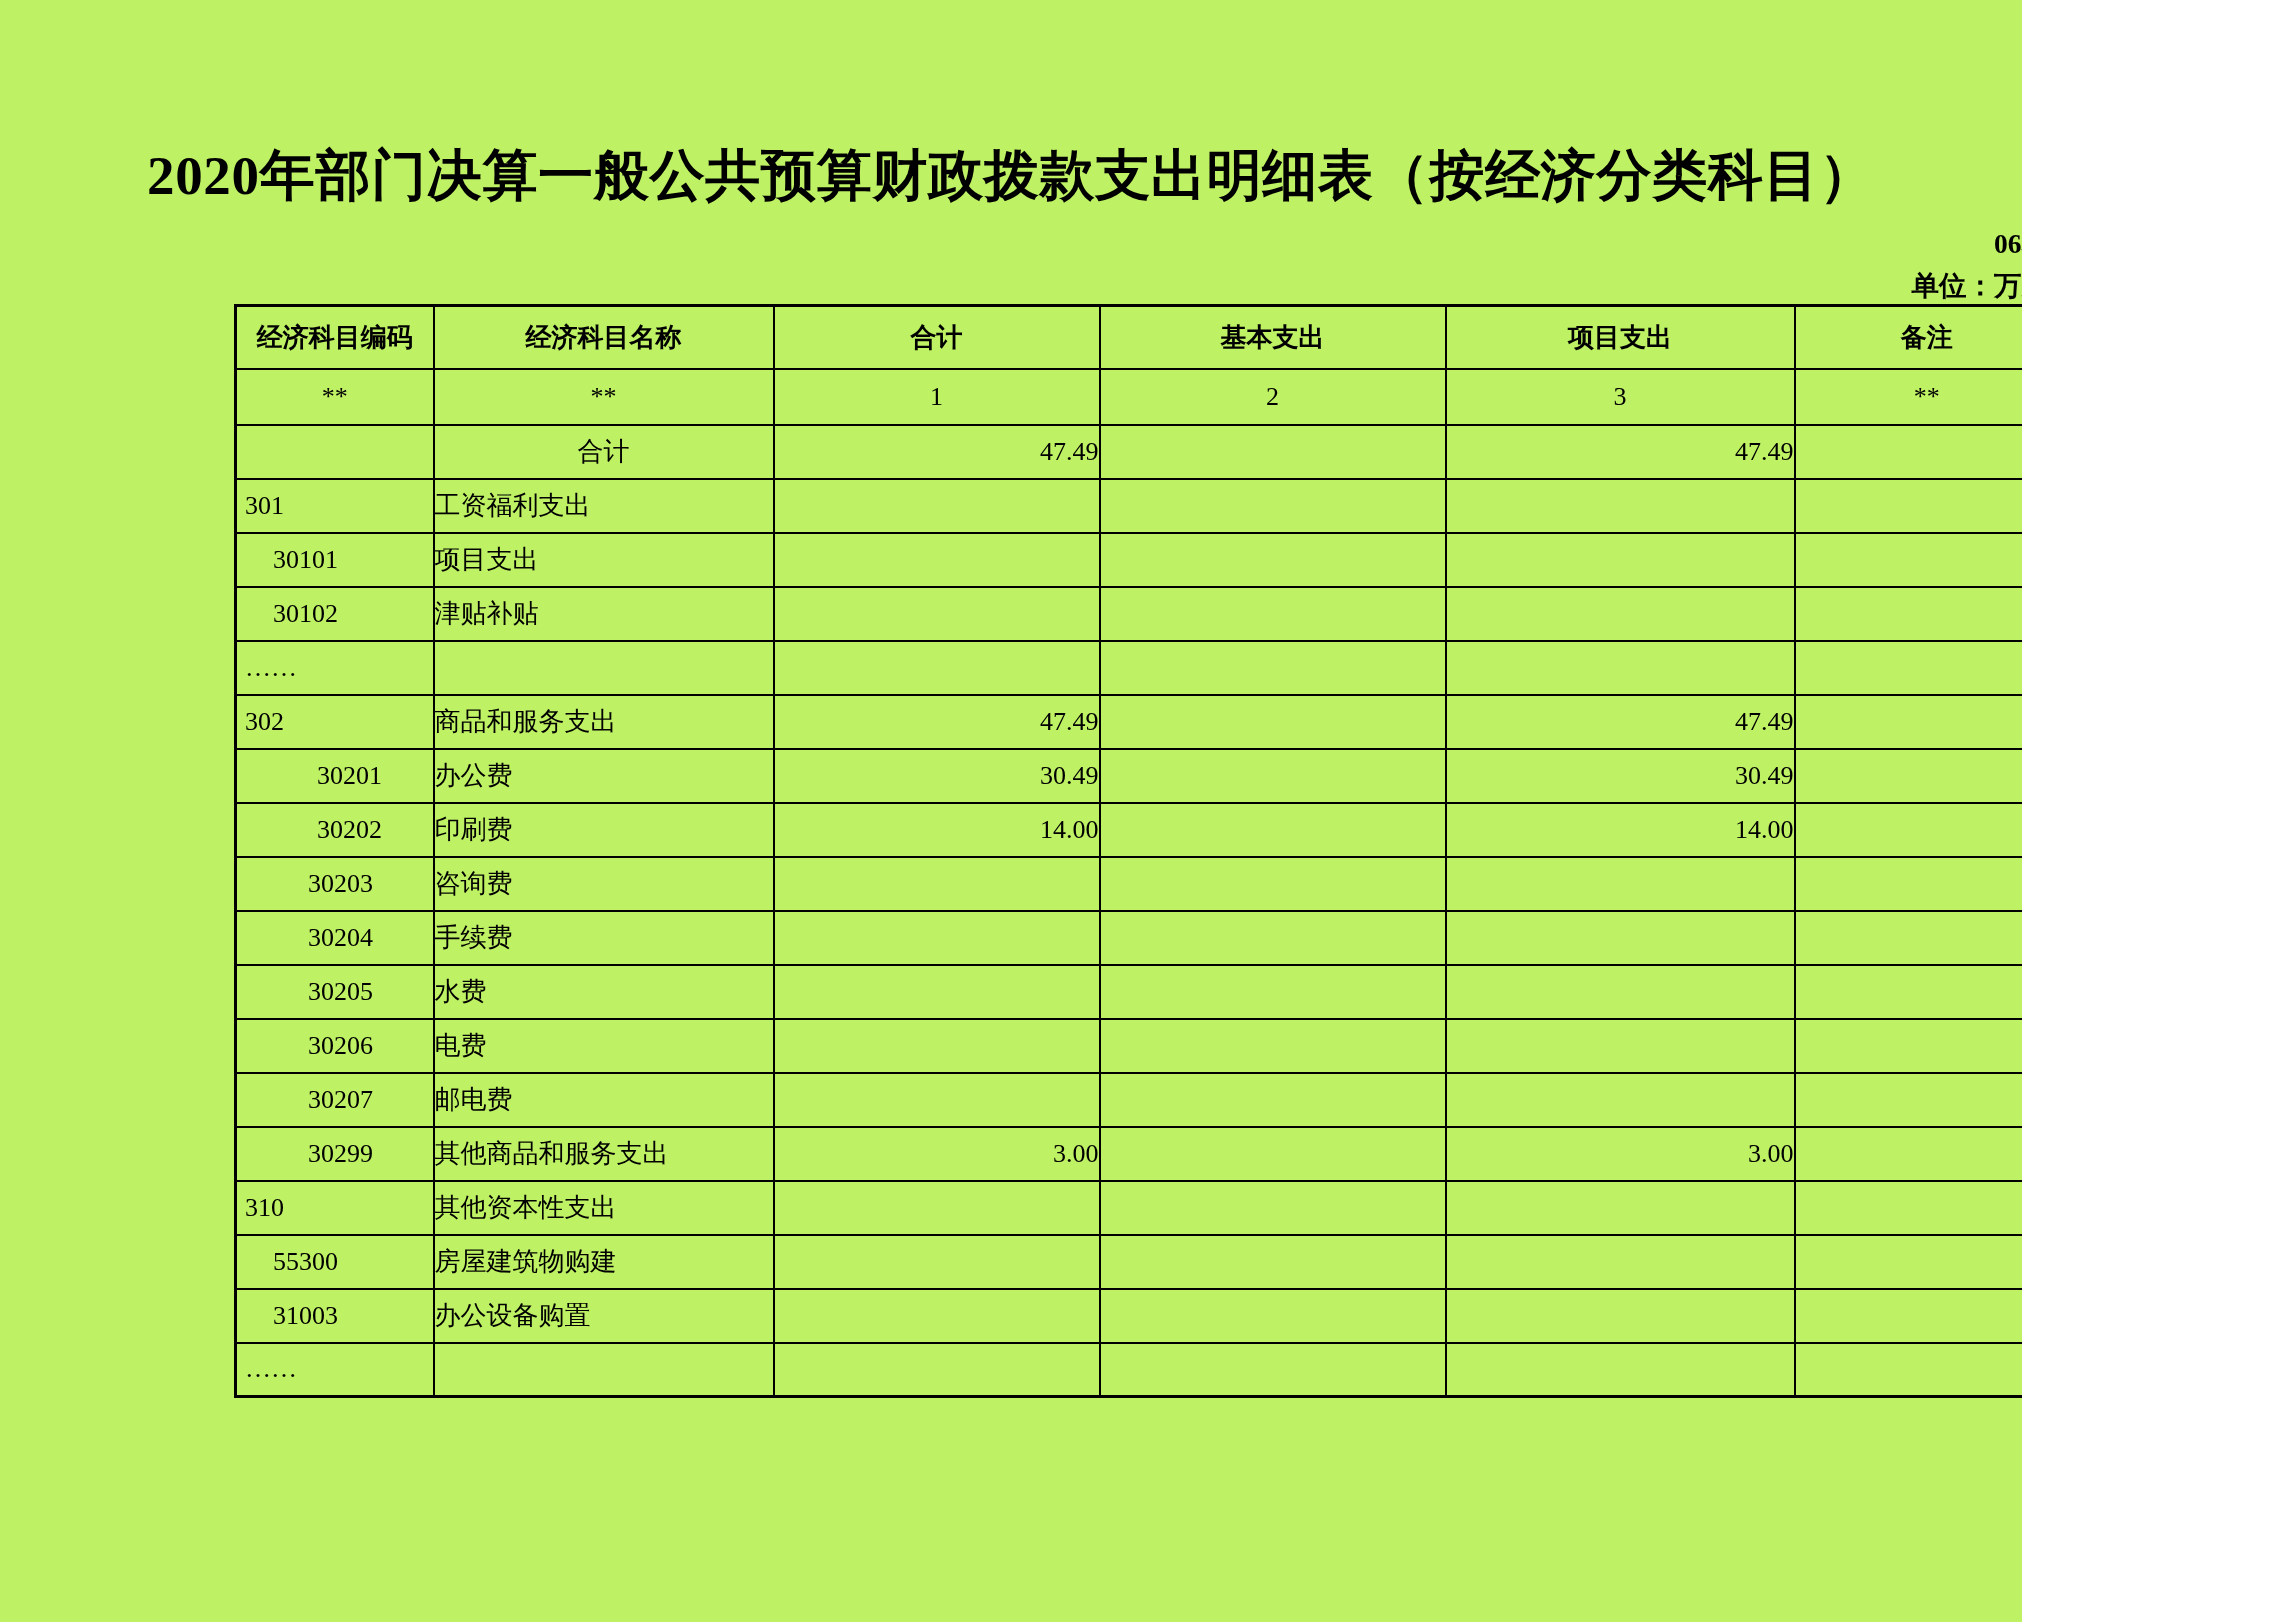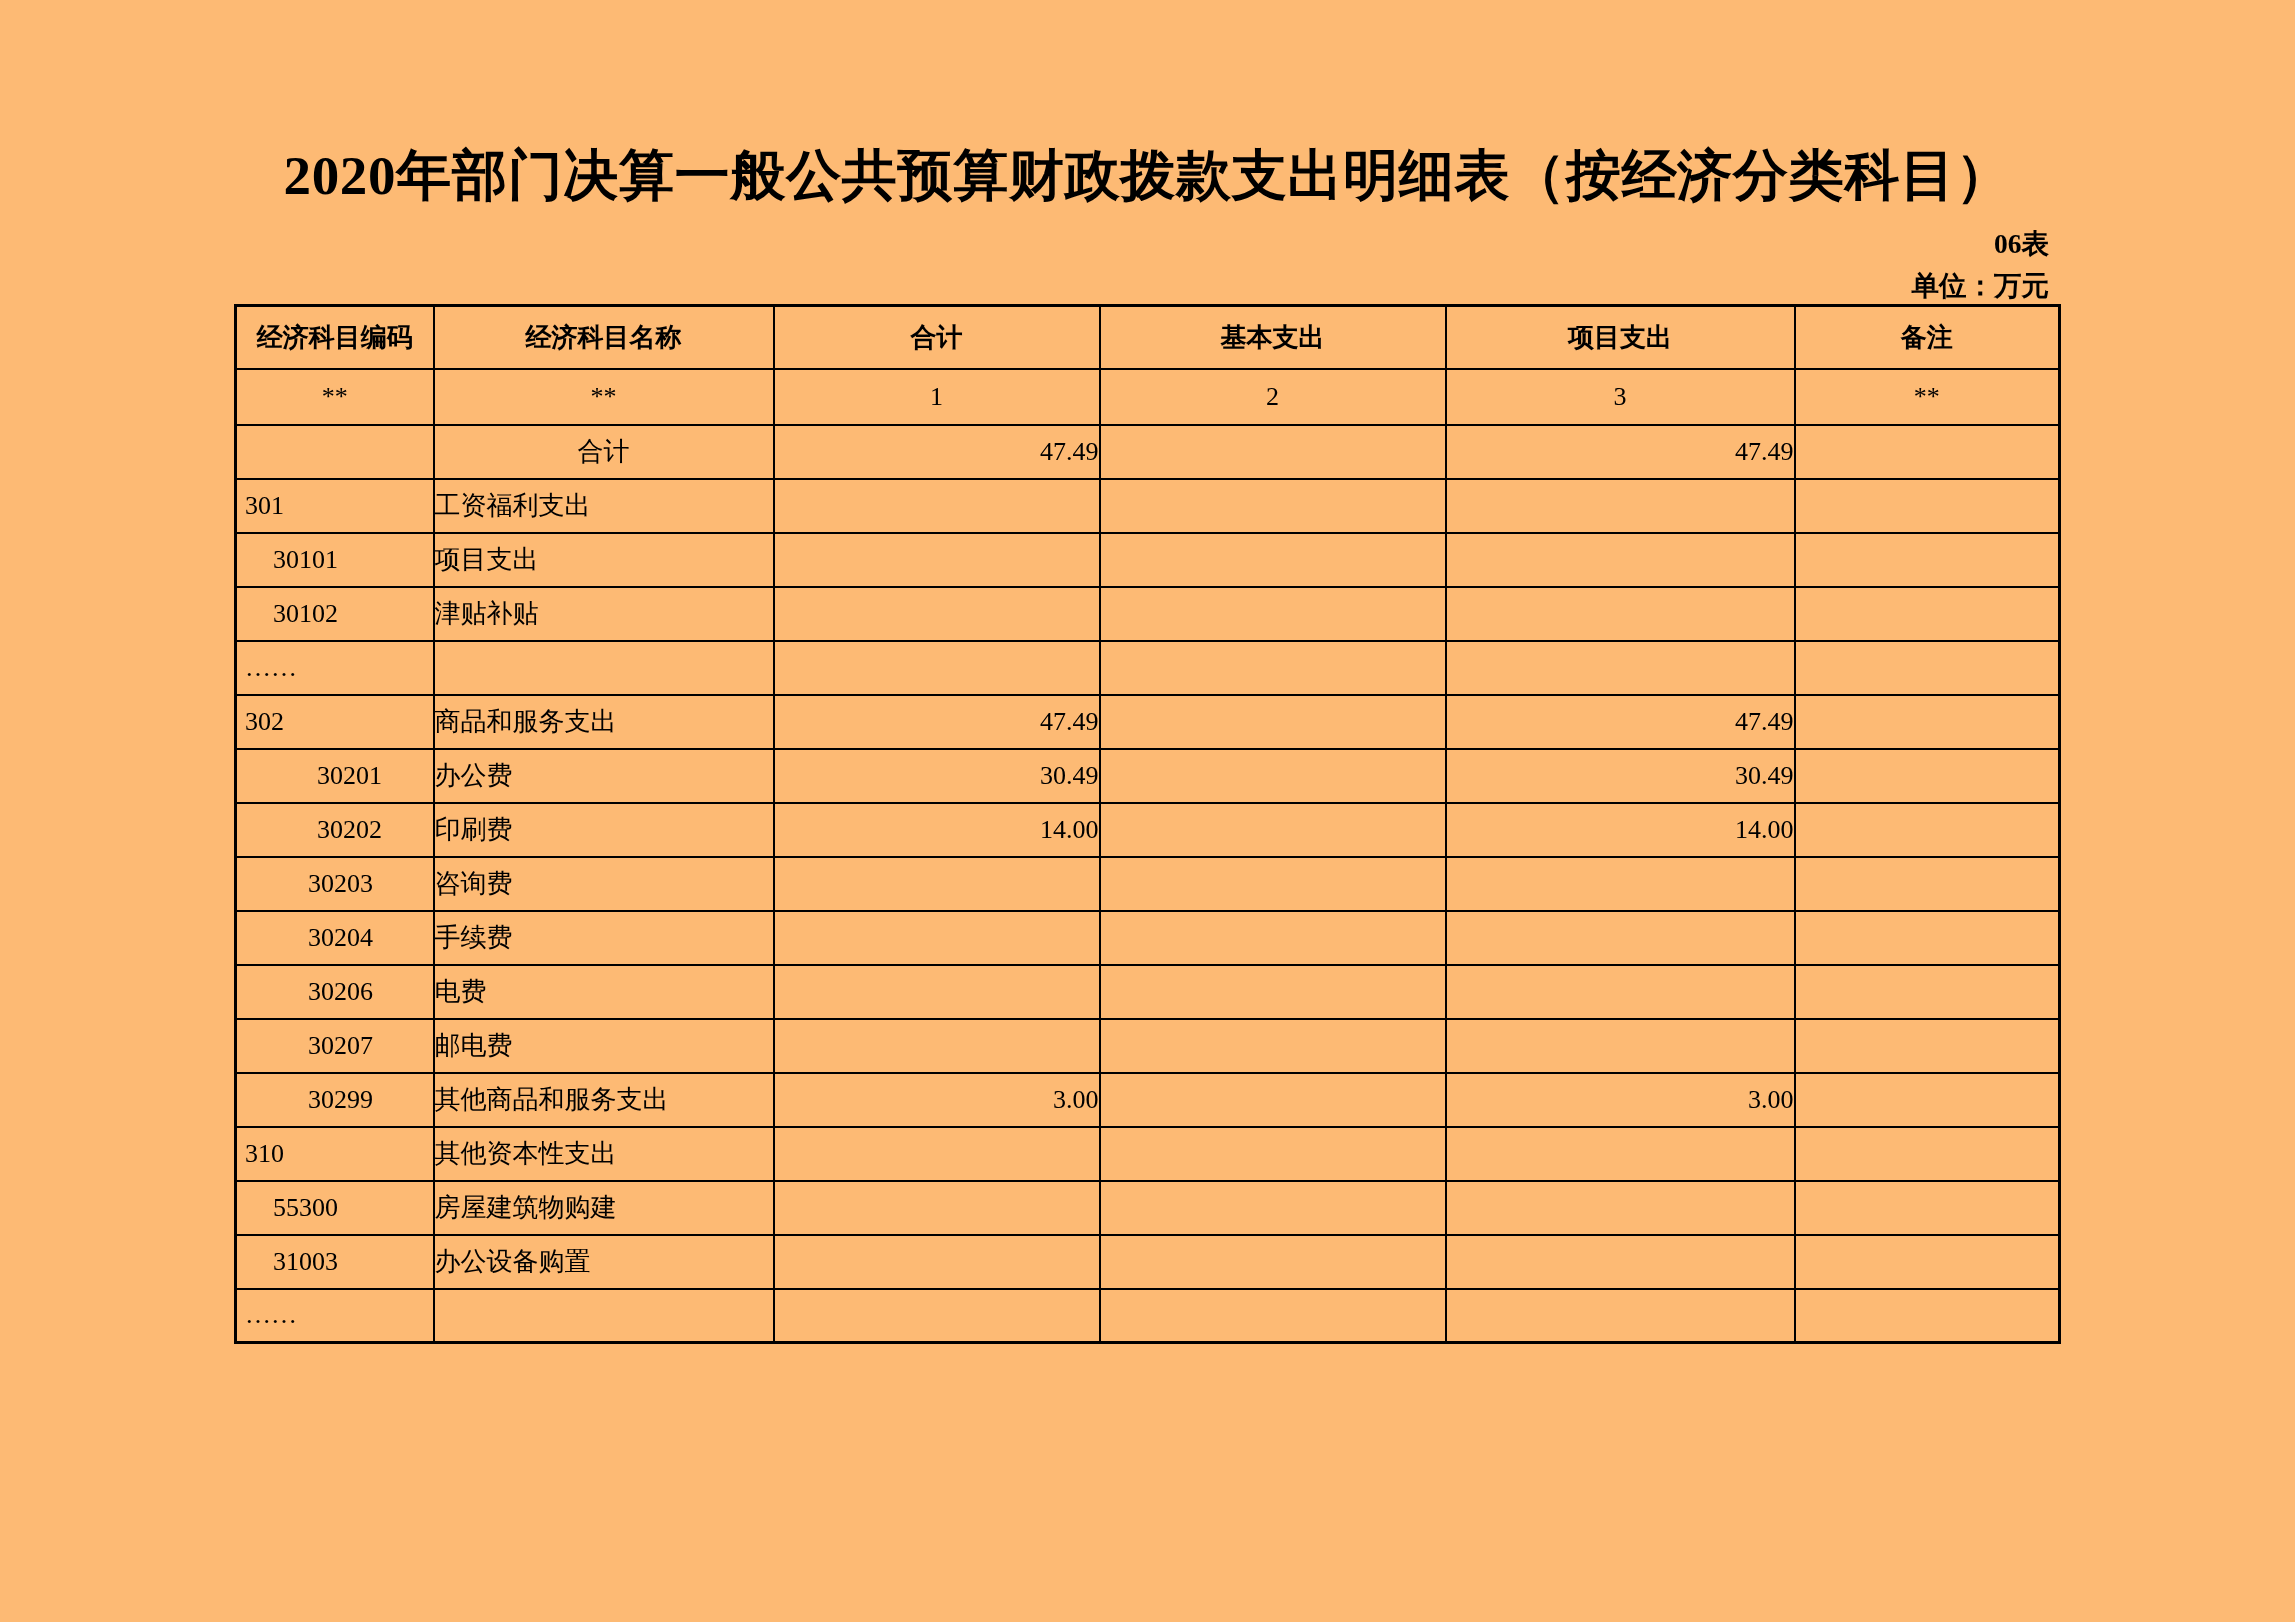--- a/index.html
+++ b/index.html
@@ -1,19 +1,19 @@
 <!DOCTYPE html>
 <html style="font-size:10.5px"><head>
 <meta charset="utf-8">
 <style>
   html,body{margin:0;padding:0;background:#ffffff;}
   .page{
     position:relative;
-    width:2295px;height:1623px;
-    background:#fdba74;color:#000;
+    width:2022px;height:1623px;
+    background:#bef264;color:#000;
     font-family:"Liberation Serif","DejaVu Serif",serif;
     overflow:hidden;
   }
   .doc-title{
     position:absolute;top:139px;left:0;width:100%;
     text-align:center;
     font-size:55px;font-weight:bold;
     letter-spacing:0.7px;
     white-space:nowrap;
   }
@@ -164,20 +164,28 @@
         </tr>
         <tr>
           <td class="c-code" style="padding-left: 71px;">30204</td>
           <td class="c-name">手续费</td>
           <td class="c-num"></td>
           <td class="c-num"></td>
           <td class="c-num"></td>
           <td class="c-center"></td>
         </tr>
         <tr>
+          <td class="c-code" style="padding-left: 71px;">30205</td>
+          <td class="c-name">水费</td>
+          <td class="c-num"></td>
+          <td class="c-num"></td>
+          <td class="c-num"></td>
+          <td class="c-center"></td>
+        </tr>
+        <tr>
           <td class="c-code" style="padding-left: 71px;">30206</td>
           <td class="c-name">电费</td>
           <td class="c-num"></td>
           <td class="c-num"></td>
           <td class="c-num"></td>
           <td class="c-center"></td>
         </tr>
         <tr>
           <td class="c-code" style="padding-left: 71px;">30207</td>
           <td class="c-name">邮电费</td>

